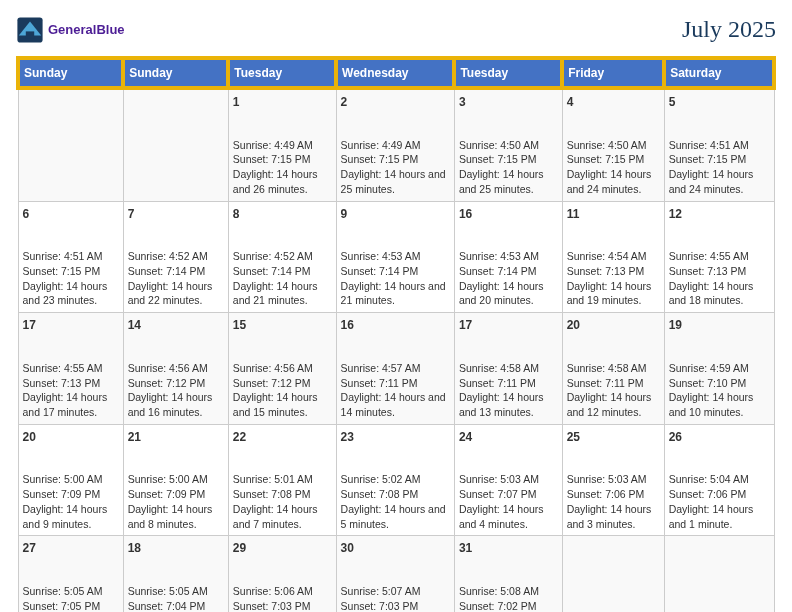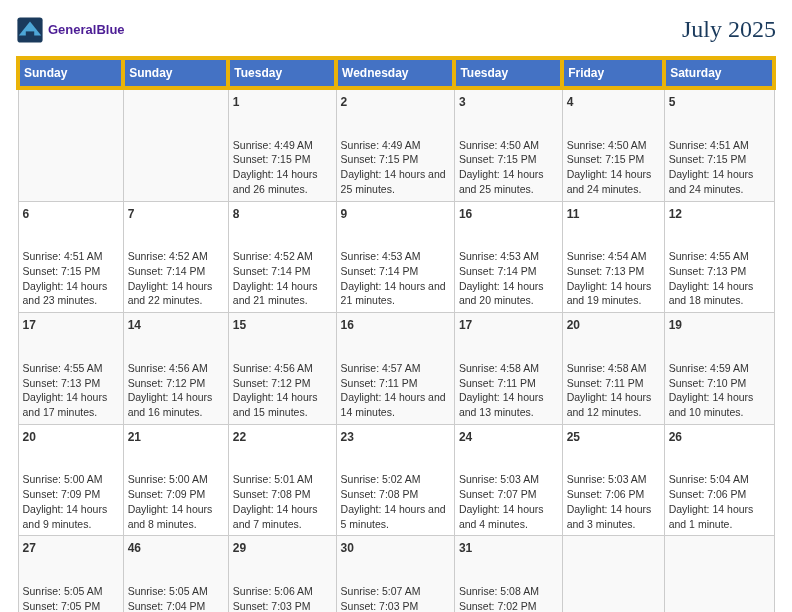--- a/index.html
+++ b/index.html
@@ -232,21 +232,21 @@
           <span class="day-num">26</span>
           <div class="cell-content">Sunrise: 5:04 AM<br>Sunset: 7:06 PM<br>Daylight: 14 hours and 1 minute.</div>
         </td>
       </tr>
       <tr>
         <td>
           <span class="day-num">27</span>
           <div class="cell-content">Sunrise: 5:05 AM<br>Sunset: 7:05 PM<br>Daylight: 14 hours and 0 minutes.</div>
         </td>
         <td>
-          <span class="day-num">46</span>
+          <span class="day-num">18</span>
           <div class="cell-content">Sunrise: 5:05 AM<br>Sunset: 7:04 PM<br>Daylight: 13 hours and 58 minutes.</div>
         </td>
         <td>
           <span class="day-num">29</span>
           <div class="cell-content">Sunrise: 5:06 AM<br>Sunset: 7:03 PM<br>Daylight: 13 hours and 57 minutes.</div>
         </td>
         <td>
           <span class="day-num">30</span>
           <div class="cell-content">Sunrise: 5:07 AM<br>Sunset: 7:03 PM<br>Daylight: 13 hours and 55 minutes.</div>
         </td>

